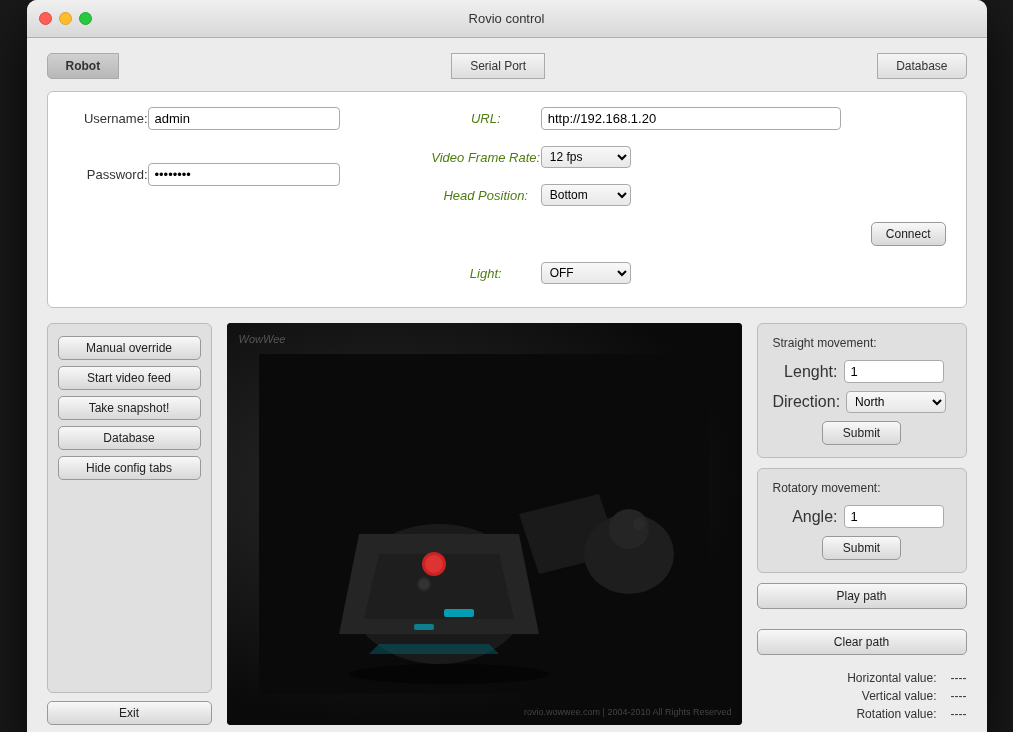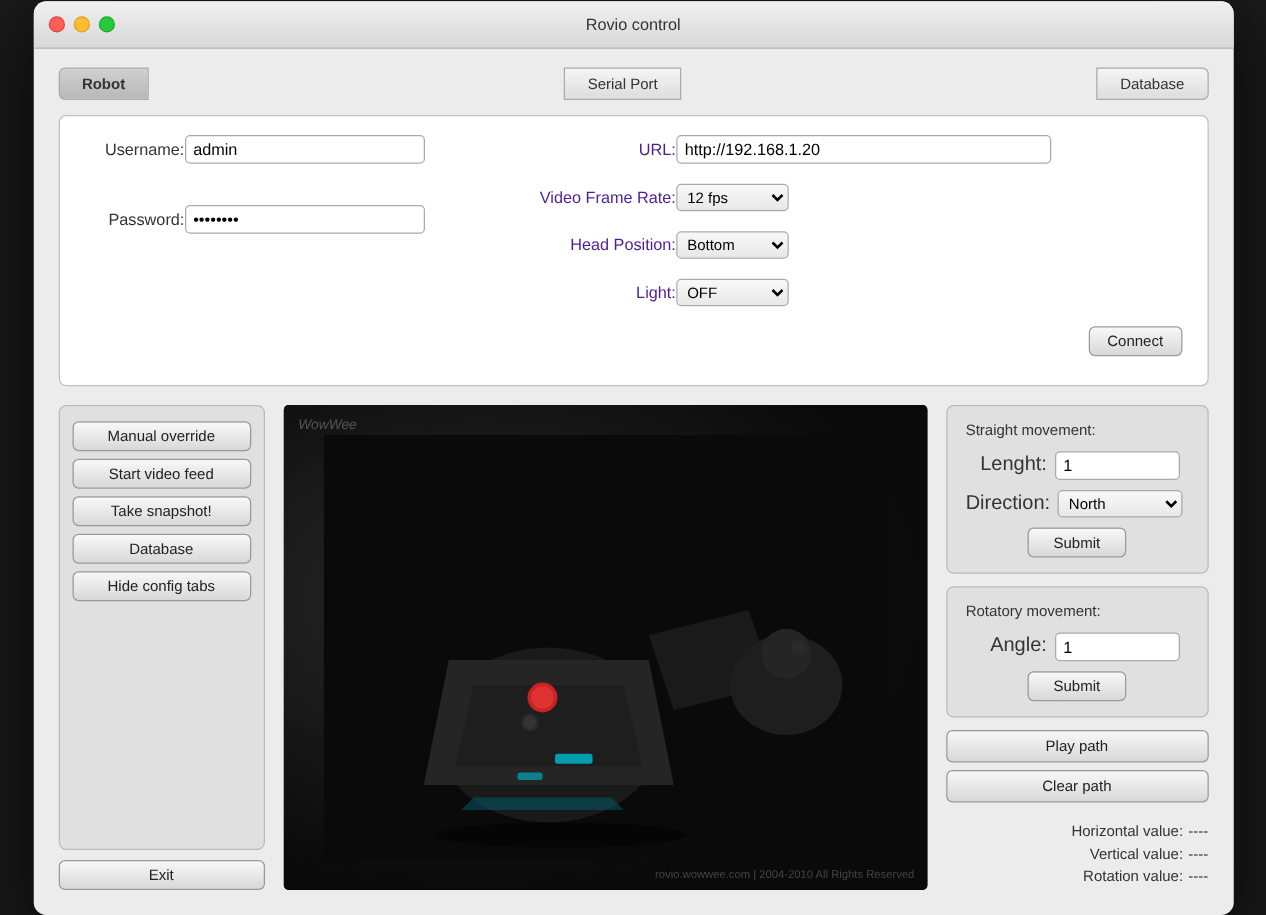--- a/index.html
+++ b/index.html
@@ -82,23 +82,24 @@
       display: flex;
       align-items: center;
       margin-bottom: 8px;
     }
     .field-label {
       text-align: right;
       min-width: 80px;
       color: #333;
     }
     .field-label-right {
-      text-align: right;
+      text-align: center;
       min-width: 110px;
-      color: #4c1d95;
+      color: #4d7c0f;
+      font-style: italic;
     }
     input[type="text"], input[type="password"] {
       border: 1px solid #aaa;
       border-radius: 4px;
       padding: 3px 6px;
       font-size: 13px;
       background: white;
     }
     .url-input {
       width: 300px;
@@ -228,40 +229,40 @@
       padding: 3px 6px;
       font-size: 12px;
     }
     .submit-row {
       display: flex;
       justify-content: center;
     }
     .path-buttons {
       display: flex;
       flex-direction: column;
-      gap: 6px;
+      gap: 20px;
     }
     .path-button {
       background: linear-gradient(to bottom, #f8f8f8, #d8d8d8);
       border: 1px solid #999;
       border-radius: 5px;
       padding: 5px 10px;
       font-size: 12px;
       cursor: pointer;
       text-align: center;
       color: #222;
     }
     .values-section {
       margin-top: 6px;
     }
     .value-row {
       display: flex;
       justify-content: flex-end;
       align-items: center;
-      gap: 4px;
+      gap: 14px;
       margin-bottom: 4px;
       font-size: 12px;
       color: #333;
     }
     .value-dash {
       color: #333;
     }
     .connect-btn {
       background: linear-gradient(to bottom, #f8f8f8, #d8d8d8);
       border: 1px solid #999;
@@ -322,29 +323,29 @@
             </select>
           </div>
           <div class="config-row">
             <span class="field-label-right">Head Position:</span>
             <select>
               <option>Bottom</option>
               <option>Middle</option>
               <option>Top</option>
             </select>
           </div>
+          <div class="config-row connect-row">
+            <button class="connect-btn">Connect</button>
+          </div>
           <div class="config-row">
             <span class="field-label-right">Light:</span>
             <select>
               <option>OFF</option>
               <option>ON</option>
             </select>
-          </div>
-          <div class="config-row connect-row">
-            <button class="connect-btn">Connect</button>
           </div>
         </div>
       </div>
     </div>
 
     <div class="bottom-section">
 
       <div class="left-panel">
         <div class="action-buttons">
           <button class="mac-button">Manual override</button>

